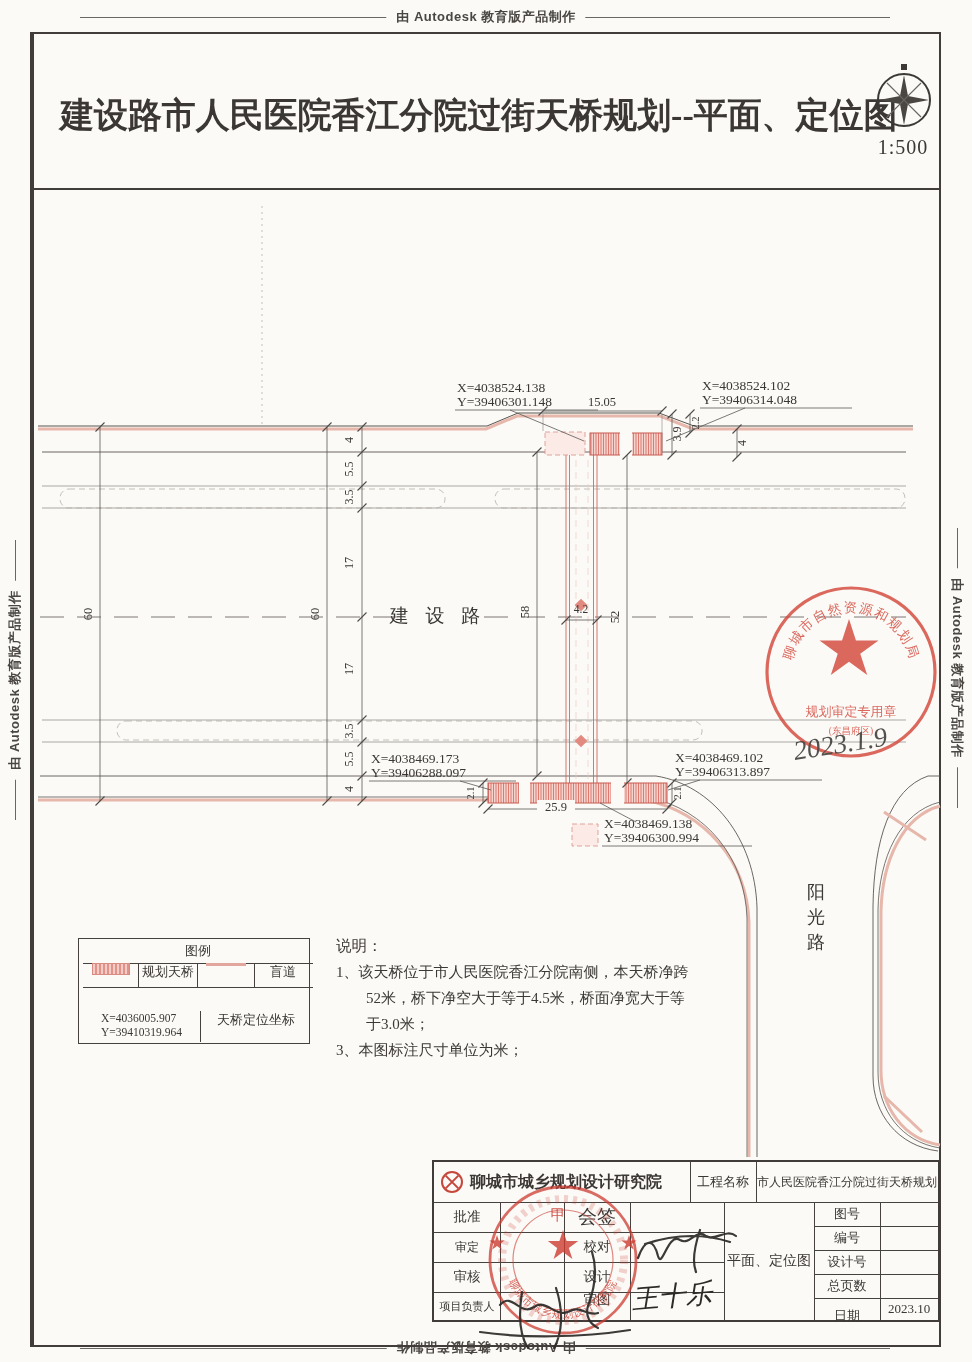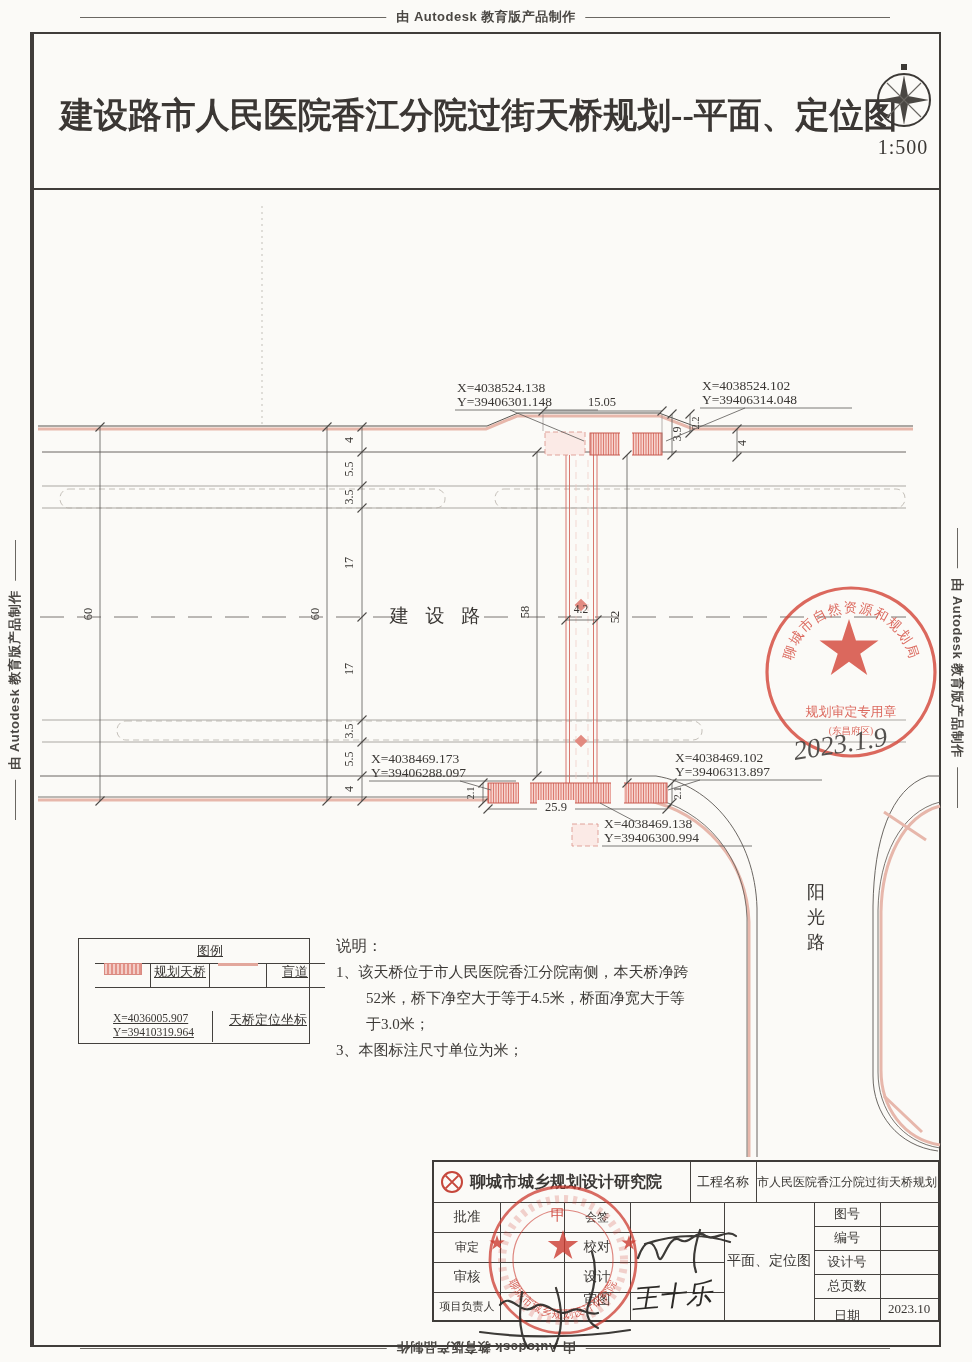--- a/index.html
+++ b/index.html
@@ -16,21 +16,21 @@
   .banner-top{left:486px;top:8px;transform:translateX(-50%);}
   .banner-bottom{left:486px;top:1338px;transform:translateX(-50%) rotate(180deg);}
   .banner-left{left:15px;top:680px;transform:translate(-50%,-50%) rotate(-90deg);}
   .banner-right{left:957px;top:668px;transform:translate(-50%,-50%) rotate(90deg);}
   
   .main-title{left:60px;top:92px;width:810px;font-size:35px;font-weight:700;white-space:nowrap;
               transform:scaleX(.97);transform-origin:left;color:#3b3734;}
   .scale{left:858px;top:136px;width:90px;text-align:center;font-size:20px;letter-spacing:1px;}
   
   .legend{left:78px;top:938px;width:230px;height:104px;border:1.4px solid #44413e;font-size:13px;}
-  .lrow{position:absolute;left:16px;width:230px;border-bottom:1px solid #44413e;display:flex;align-items:center;text-decoration:underline;}
+  .lrow{position:absolute;left:4px;width:230px;border-bottom:1px solid #44413e;display:flex;align-items:center;}
   .lcell{height:100%;display:flex;align-items:flex-start;justify-content:center;box-sizing:border-box;}
   .br{border-right:1px solid #44413e;}
   .sym-bridge{width:36px;height:10px;border:1px solid #d98b82;
               background:repeating-linear-gradient(90deg,#f3cdc7 0 2px,#e29288 2px 4px);}
   .sym-blind{width:40px;height:3px;background:#e2a79c;}
   .sym-elev{width:22px;height:10px;border:1px dashed #d9a79e;background:#faeae6;}
   .sym-green{width:42px;height:12px;border:1px solid #a19c96;border-radius:6px;}
   .lcoord{font-size:11.5px;line-height:14px;text-align:left;}
   
   .notes{left:336px;top:933px;width:452px;font-size:15px;line-height:26px;color:#3b3835;}
@@ -301,21 +301,21 @@
       <svg width="24" height="24" viewBox="0 0 24 24" style="margin-right:6px;flex:none;">
         <circle cx="12" cy="12" r="10" fill="none" stroke="#c6473b" stroke-width="2"></circle>
         <path d="M12,3 V21 M3,12 H21" stroke="#c6473b" stroke-width="2" transform="rotate(45 12 12)"></path>
       </svg>
       <span style="font-size:16px;font-weight:600;white-space:nowrap;">聊城市城乡规划设计研究院</span>
     </div>
     <div class="tcell" style="left:256px;top:0;width:66px;height:40px;font-size:13px;">工程名称</div>
     <div class="tcell" style="left:322px;top:0;width:182px;height:40px;font-size:12px;white-space:nowrap;">市人民医院香江分院过街天桥规划</div>
 
     <div class="tcell" style="left:0;top:40px;width:66px;height:30px;font-size:13.5px;">批准</div>
-    <div class="tcell" style="left:130px;top:40px;width:66px;height:30px;font-size:12px;">会签</div>
+    <div class="tcell" style="left:130px;top:40px;width:66px;height:30px;font-size:19px;">会签</div>
     <div class="tcell" style="left:0;top:70px;width:66px;height:30px;font-size:12px;">审定</div>
     <div class="tcell" style="left:130px;top:70px;width:66px;height:30px;font-size:13.5px;">校对</div>
     <div class="tcell" style="left:0;top:100px;width:66px;height:30px;font-size:13.5px;">审核</div>
     <div class="tcell" style="left:130px;top:100px;width:66px;height:30px;font-size:13.5px;">设计</div>
     <div class="tcell" style="left:0;top:130px;width:66px;height:28px;font-size:11px;">项目负责人</div>
     <div class="tcell" style="left:130px;top:130px;width:66px;height:16px;font-size:13.5px;">审图</div>
 
     <div class="tcell" style="left:290px;top:40px;width:90px;height:118px;font-size:14px;white-space:nowrap;">平面、定位图</div>
 
     <div class="tcell" style="left:380px;top:40px;width:66px;height:24px;font-size:13px;">图号</div>

